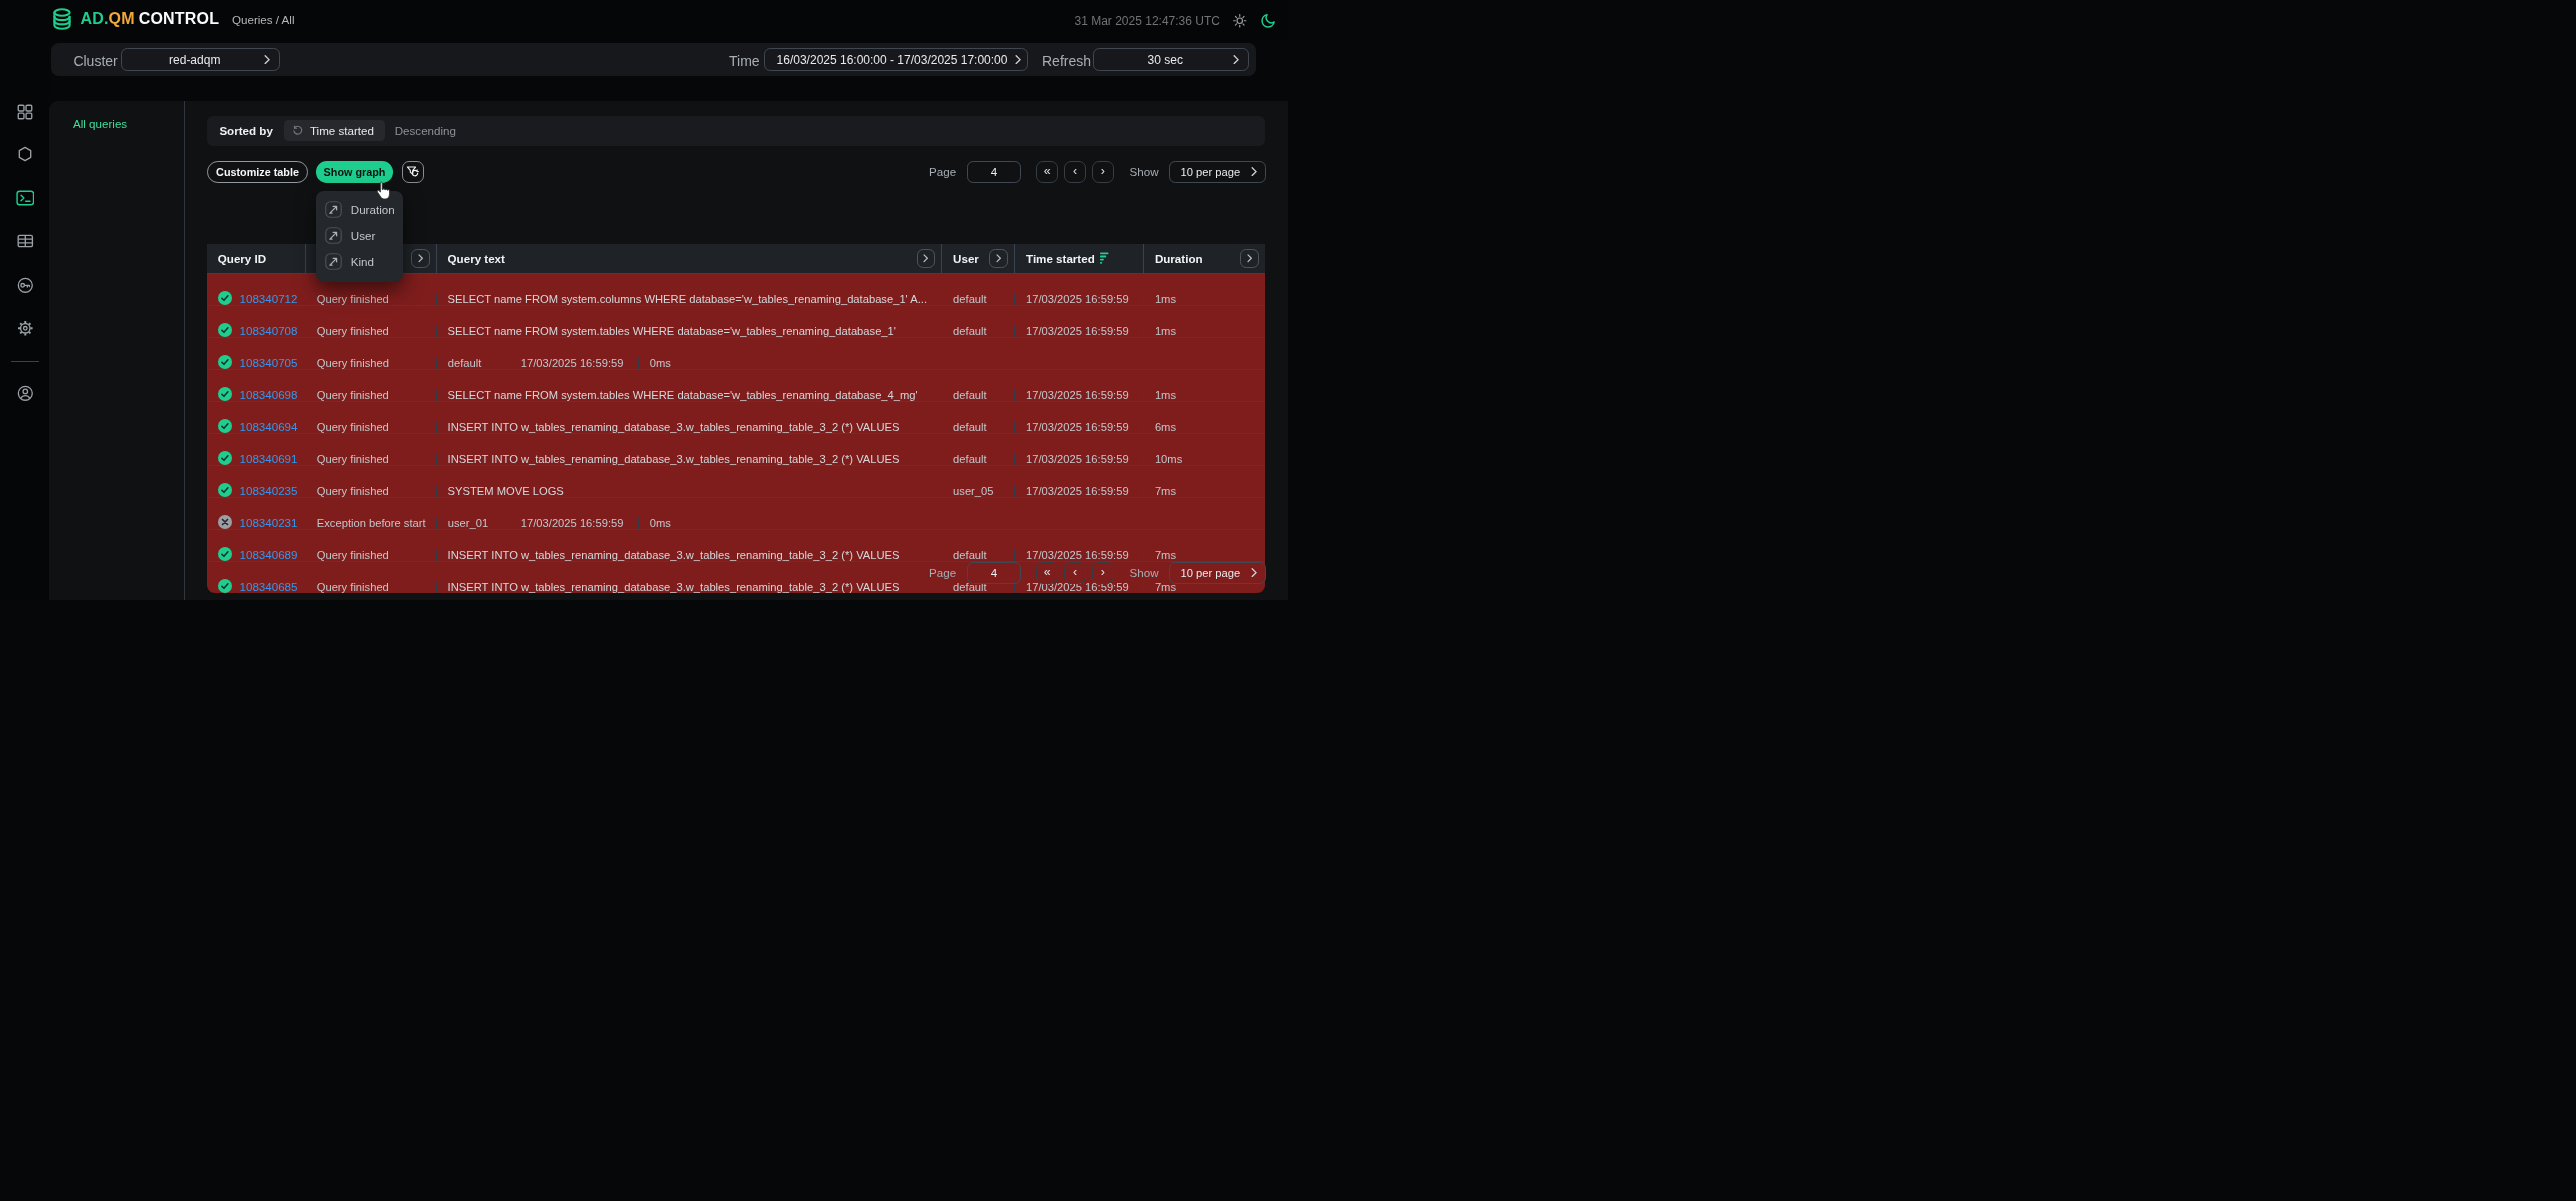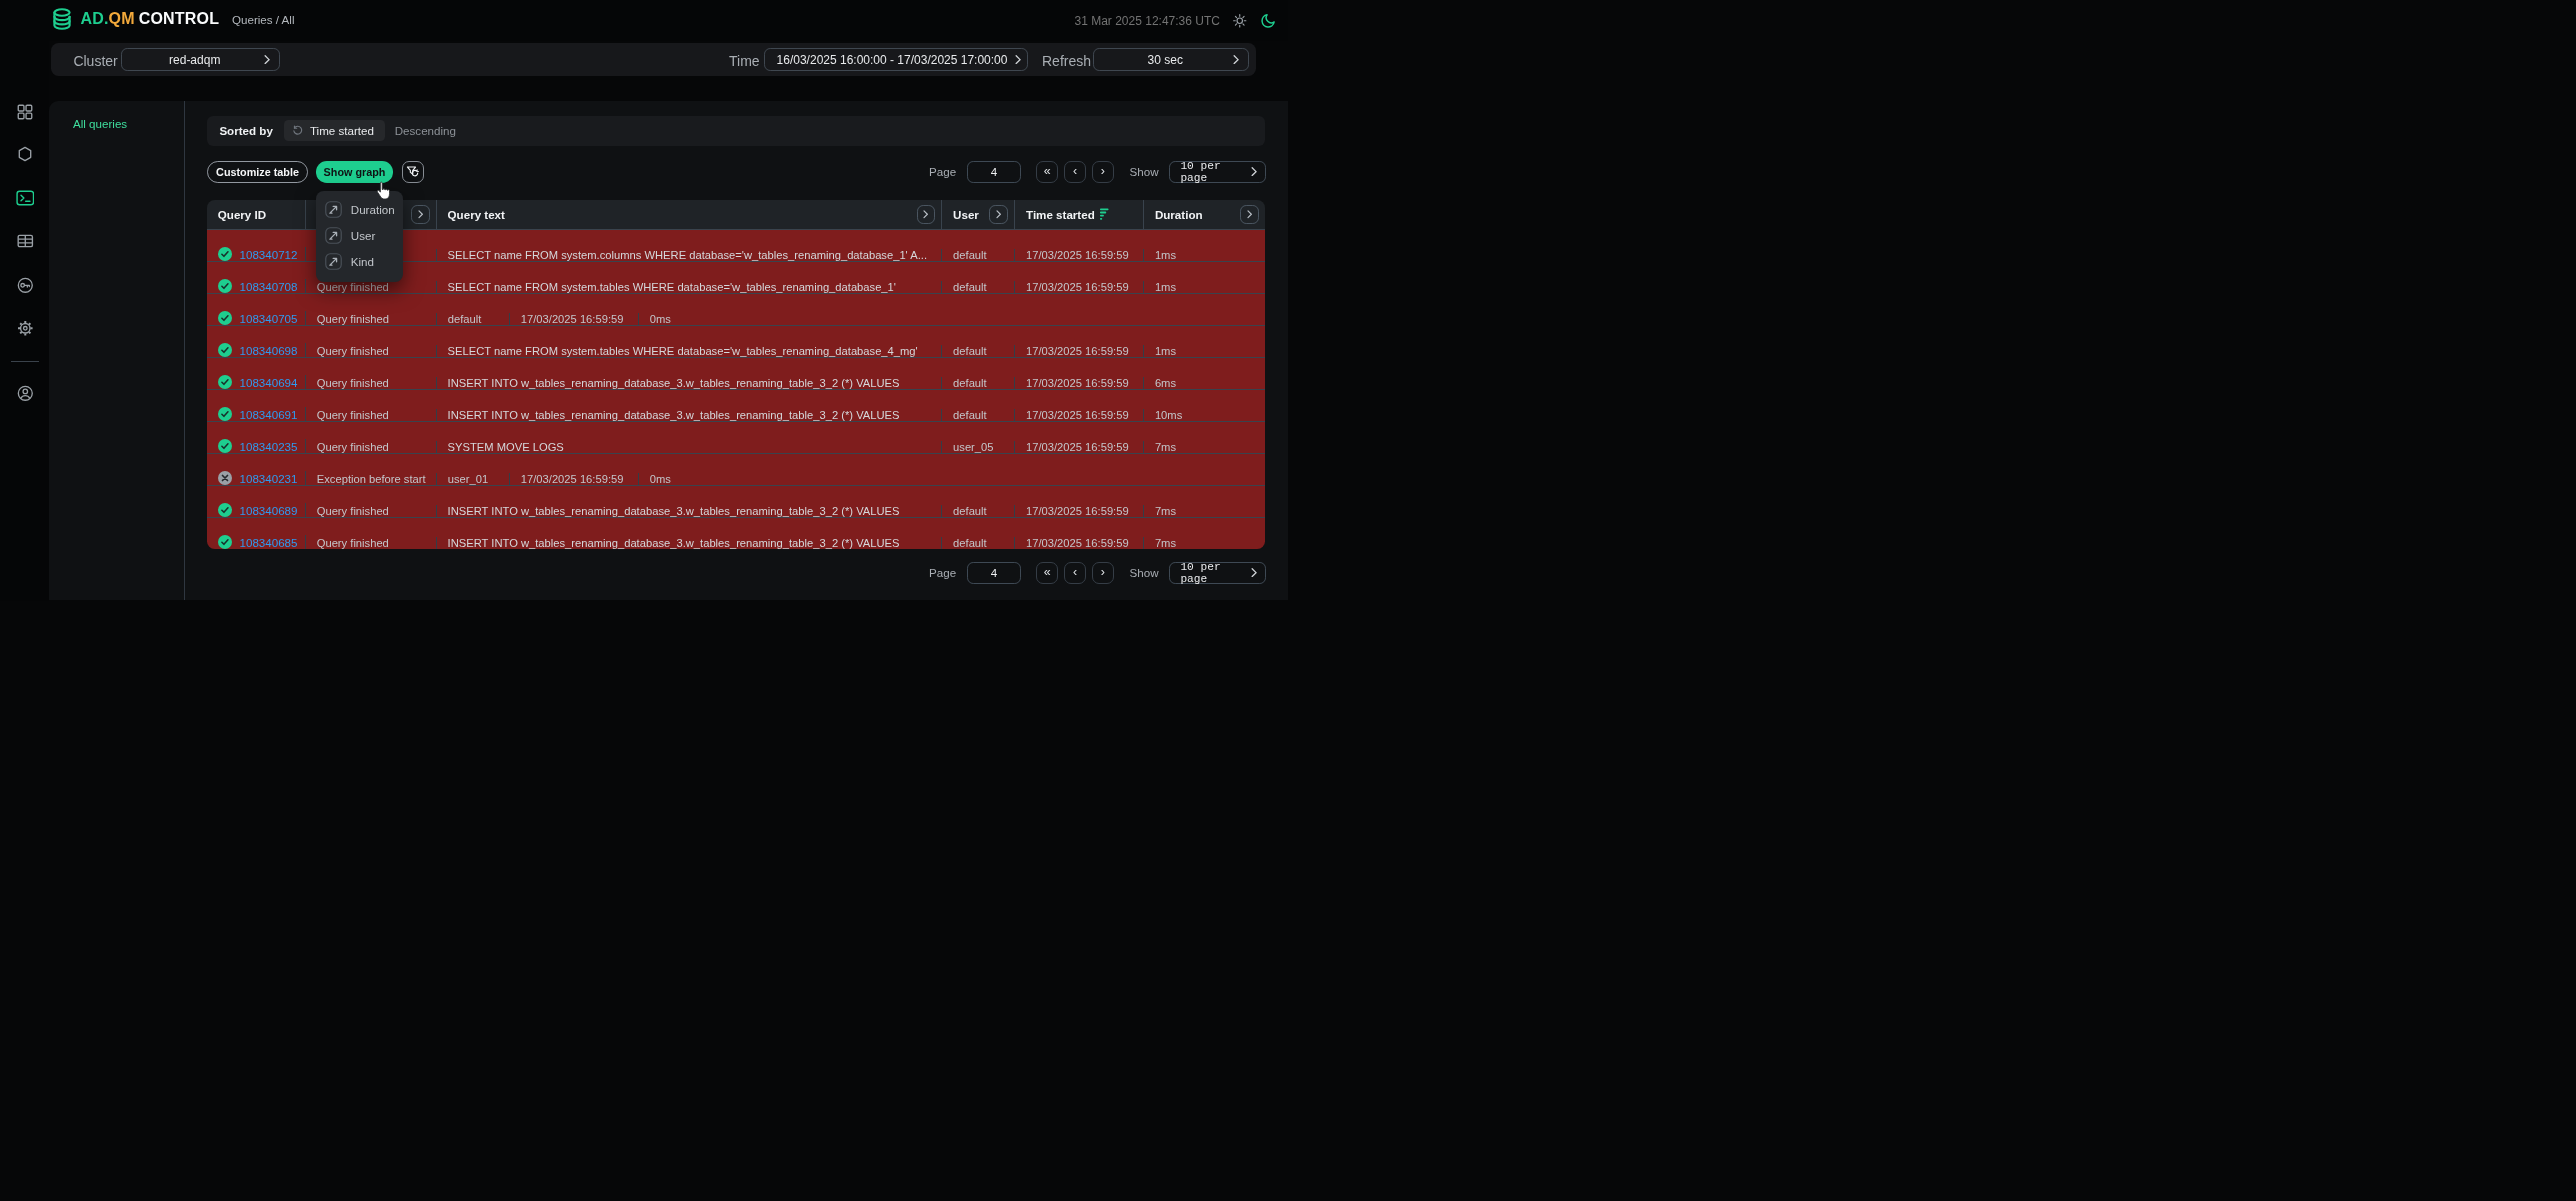--- a/index.html
+++ b/index.html
@@ -55,25 +55,25 @@
   .pagerow { position:absolute; right:22.4px; display:flex; align-items:center; }
   .pg-label { font-size:11.6px; color:#a9aeb4; }
   .pg-input { width:54px; height:21.6px; margin-left:10.8px; border:1.2px solid #3e4954; border-radius:6.2px; background:transparent;
               color:#eef0f2; font-size:11.6px; text-align:center; font-family:"Liberation Sans",sans-serif; }
   .pg-btn { width:21.6px; height:21.6px; border:1.2px solid #353d46; border-radius:7px; background:transparent; color:#dfe3e6;
             font-size:12.4px; line-height:1; cursor:pointer; display:flex; align-items:center; justify-content:center; padding-bottom:1.5px; }
   .pg-btn.first { margin-left:15.5px; } .pg-btn + .pg-btn { margin-left:6.2px; }
   .pg-show { margin-left:16px; }
   .pg-select { position:relative; margin-left:10px; width:97px; height:21.6px; border:1.2px solid #3e4954; border-radius:6.2px;
                display:flex; align-items:center; padding:0 7.7px 0 10.8px; cursor:pointer; }
-  .pg-select .val { flex:1; font-size:11.2px; color:#e9ebed;font-family:Liberation Mono, monospace; }
+  .pg-select .val { flex:1; font-size:11.2px; color:#e9ebed; }
 
   
   .qtable { position:absolute; left:158px; top:99px; width:1058px; border-radius:7.7px; overflow:hidden; }
-  .thead { display:flex; height:29px; background:#1f2327; }
+  .thead { display:flex; height:29px; background:#1f2327;margin-top:44px; }
   .hcell { display:flex; align-items:center; padding-left:10.8px; border-right:0.8px solid #39434d; }
   .hcell:last-child { border-right:none; }
   .hcell .htxt { font-size:11.6px; font-weight:600; color:#f2f4f6; white-space:nowrap; }
   .hbtn { width:18.6px; height:18.6px; border:1.2px solid #4a5560; border-radius:6.2px; background:transparent;
           display:flex; align-items:center; justify-content:center; cursor:pointer; margin-left:auto; margin-right:6.2px; flex:0 0 auto; }
   .hbtn .chev { margin:0; width:5.4px; height:8.5px; }
   .w-id { width:99px; } .w-st { width:131px; } .w-tx { width:506px; } .w-us { width:73px; } .w-tm { width:129px; } .w-du { width:121px; }
   .trow { display:flex; height:32px; background:#7f1d1d; border-top:0.8px solid #39434d; cursor:pointer;align-items:flex-end; }
   .cell { display:flex; align-items:center; padding-left:10.8px; border-right:0.8px solid #333d47; overflow:hidden;
           white-space:nowrap; font-size:11.2px; color:#c3c7cb; }

